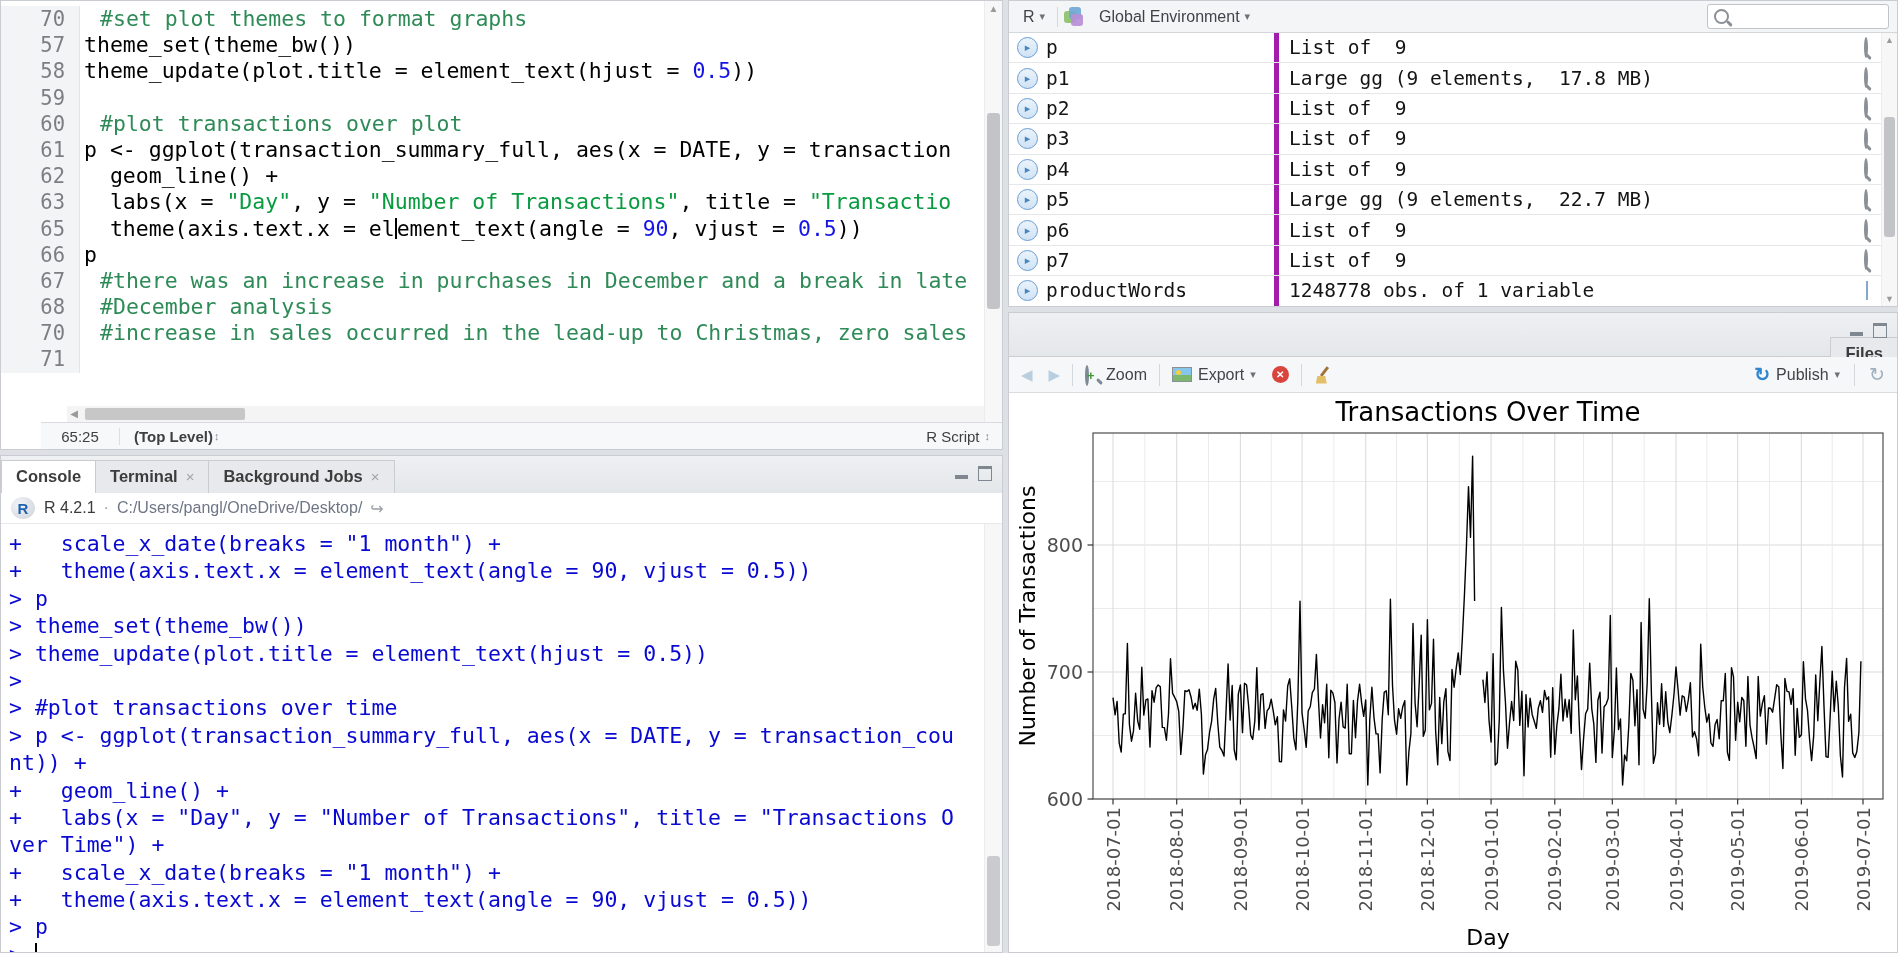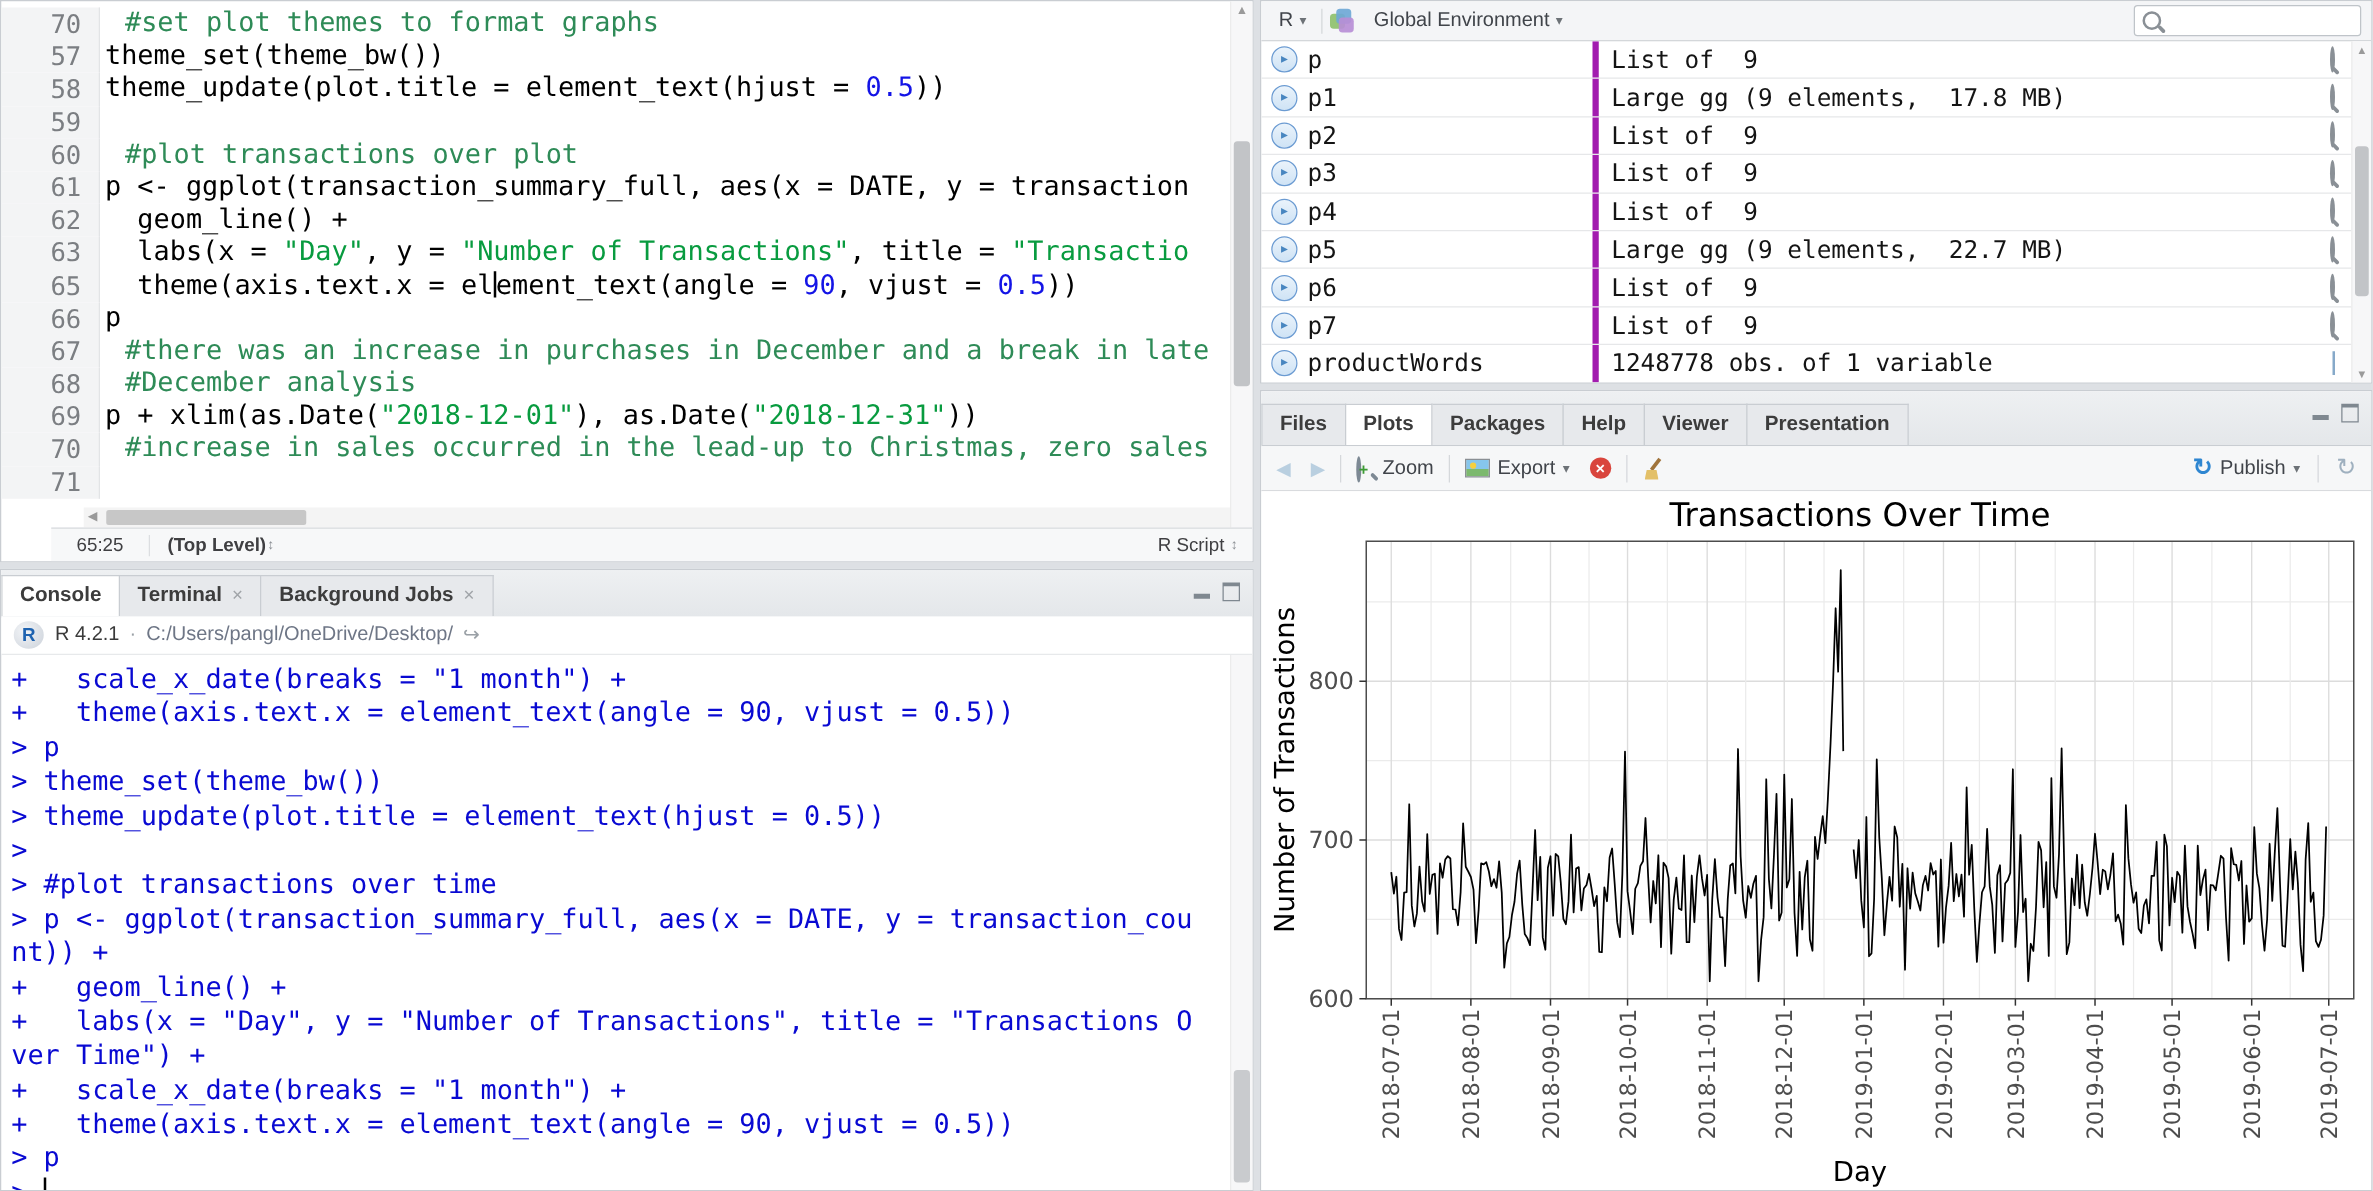--- a/index.html
+++ b/index.html
@@ -93,21 +93,21 @@
   .grid-icon{width:19px;height:15px;border:1px solid #86a9c9;box-sizing:border-box;
     background-image:repeating-linear-gradient(0deg,#d9e8f5 0 3px,#fff 3px 7px),
       repeating-linear-gradient(90deg,rgba(134,169,201,.55) 0 1px,transparent 1px 6px);}
   #env-vscroll{position:absolute;right:0;top:32px;bottom:0;width:15px;background:#f7f7f8;border-left:1px solid #ececec;}
   #env-vscroll .arr{position:absolute;left:0;right:0;text-align:center;color:#9a9a9a;font-size:9px;}
   #env-vscroll .arr.up{top:2px;} #env-vscroll .arr.down{bottom:2px;}
   #env-vscroll .thumb{position:absolute;left:2px;right:2px;top:84px;height:120px;background:#c2c4c7;border-radius:3px;}
 
   
   #plots-pane{left:1008px;top:312px;width:890px;height:641px;}
-  #plots-tabbar{height:44px;padding-top:24px;box-sizing:border-box;}
+  #plots-tabbar{height:44px;padding-top:24px;box-sizing:border-box;flex-direction:column;}
   #plots-toolbar{position:absolute;left:0;right:0;top:44px;height:36px;background:#f6f7f8;
     border-bottom:1px solid #d9dbde;display:flex;align-items:center;padding:0 8px;box-sizing:border-box;gap:8px;
     font-size:16px;color:#40444a;}
   .tool{display:flex;align-items:center;gap:6px;padding:2px 4px;}
   .nav-arrow{font-size:15px;color:#b9cfe0;}
   .tool-sep{width:1px;height:22px;background:#d5d8db;}
   .zoom-icon{position:relative;width:15px;height:15px;}
   .zoom-icon .lens{width:10px;height:10px;border:2.5px solid #7d8994;border-radius:50%;}
   .zoom-icon .lens::after{content:"";position:absolute;width:7px;height:3px;background:#7d8994;transform:rotate(45deg);
     right:-3px;bottom:-1px;border-radius:2px;}
@@ -139,21 +139,20 @@
         <div class="ed-line"><span class="ed-gutter">58</span><span class="ed-code"><span class="tok-t">theme_update(plot.title = element_text(hjust = </span><span class="tok-n">0.5</span><span class="tok-t">))</span></span></div>
         <div class="ed-line"><span class="ed-gutter">59</span><span class="ed-code"></span></div>
         <div class="ed-line"><span class="ed-gutter">60</span><span class="ed-code"><span class="tok-c">#plot transactions over plot</span></span></div>
         <div class="ed-line"><span class="ed-gutter">61</span><span class="ed-code"><span class="tok-t">p &lt;- ggplot(transaction_summary_full, aes(x = DATE, y = transaction</span></span></div>
         <div class="ed-line"><span class="ed-gutter">62</span><span class="ed-code"><span class="tok-t">  geom_line() +</span></span></div>
         <div class="ed-line"><span class="ed-gutter">63</span><span class="ed-code"><span class="tok-t">  labs(x = </span><span class="tok-s">"Day"</span><span class="tok-t">, y = </span><span class="tok-s">"Number of Transactions"</span><span class="tok-t">, title = </span><span class="tok-s">"Transactio</span></span></div>
         <div class="ed-line"><span class="ed-gutter">65</span><span class="ed-code"><span class="tok-t">  theme(axis.text.x = el</span><span class="ed-cursor"></span><span class="tok-t">ement_text(angle = </span><span class="tok-n">90</span><span class="tok-t">, vjust = </span><span class="tok-n">0.5</span><span class="tok-t">))</span></span></div>
         <div class="ed-line"><span class="ed-gutter">66</span><span class="ed-code"><span class="tok-t">p</span></span></div>
         <div class="ed-line"><span class="ed-gutter">67</span><span class="ed-code"><span class="tok-c">#there was an increase in purchases in December and a break in late</span></span></div>
         <div class="ed-line"><span class="ed-gutter">68</span><span class="ed-code"><span class="tok-c">#December analysis</span></span></div>
-        <div class="ed-line"><span class="ed-gutter">69</span><span class="ed-code"><span class="tok-t">p + xlim(as.Date(</span><span class="tok-s">"2018-12-01"</span><span class="tok-t">), as.Date(</span><span class="tok-s">"2018-12-31"</span><span class="tok-t">))</span></span></div>
         <div class="ed-line"><span class="ed-gutter">70</span><span class="ed-code"><span class="tok-c">#increase in sales occurred in the lead-up to Christmas, zero sales</span></span></div>
         <div class="ed-line"><span class="ed-gutter">71</span><span class="ed-code"></span></div>
       </div>
   </div>
   <div id="ed-hscroll">
     <span class="arr">◀</span>
     <span class="thumb"></span>
   </div>
   <div id="ed-vscroll">
     <span class="arr">▲</span>

